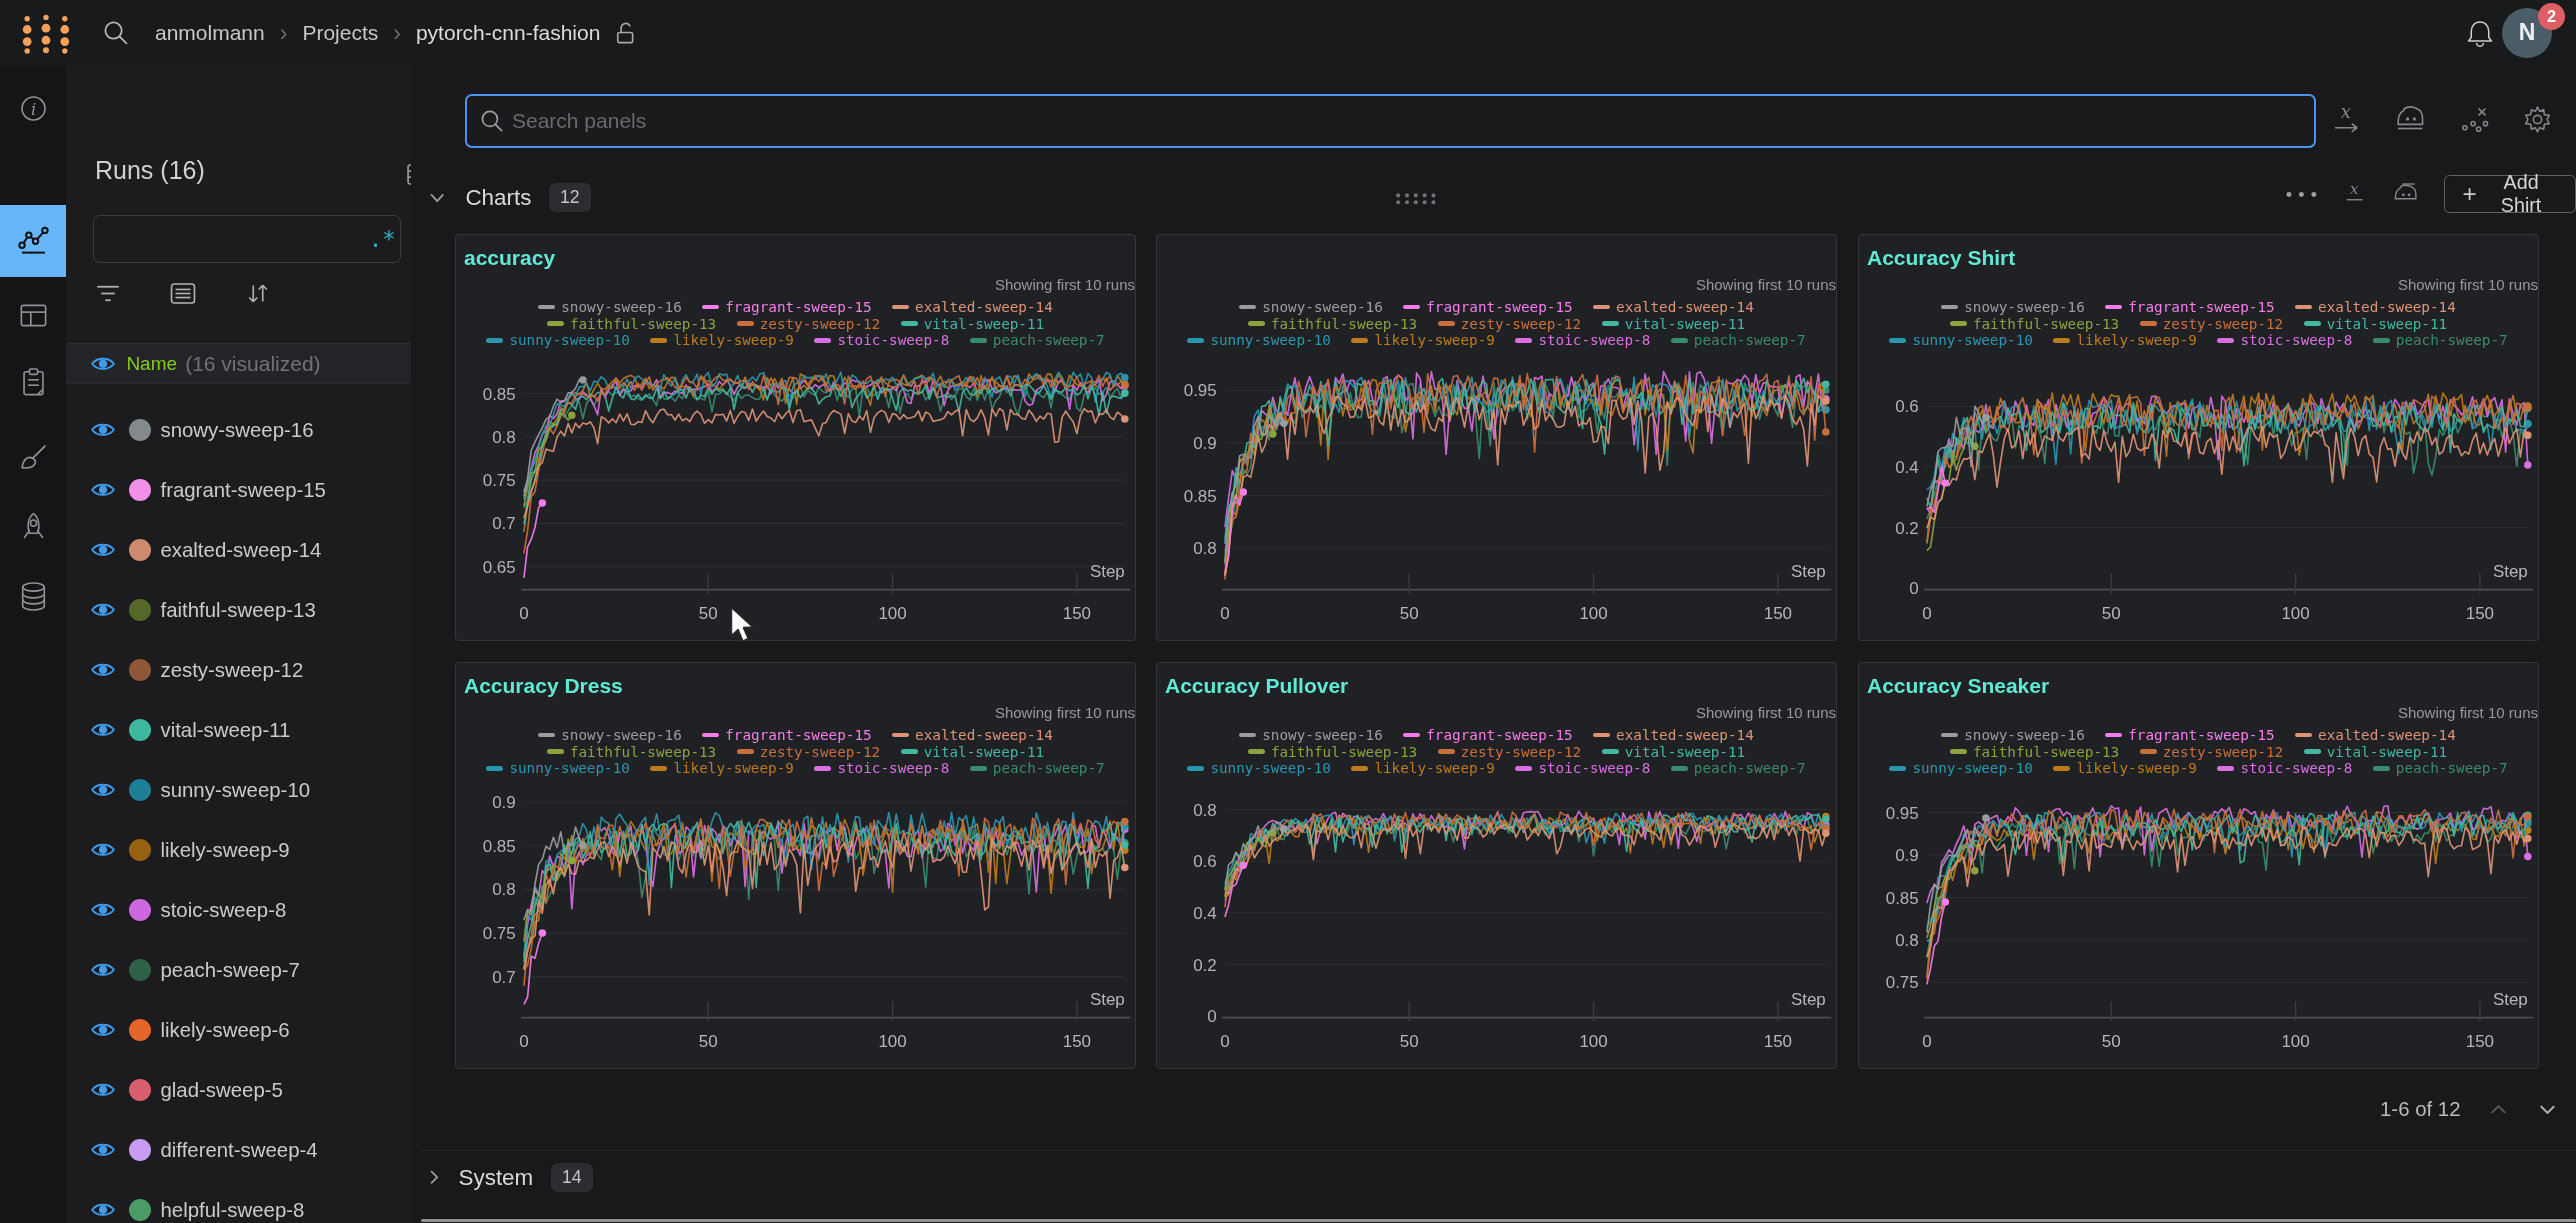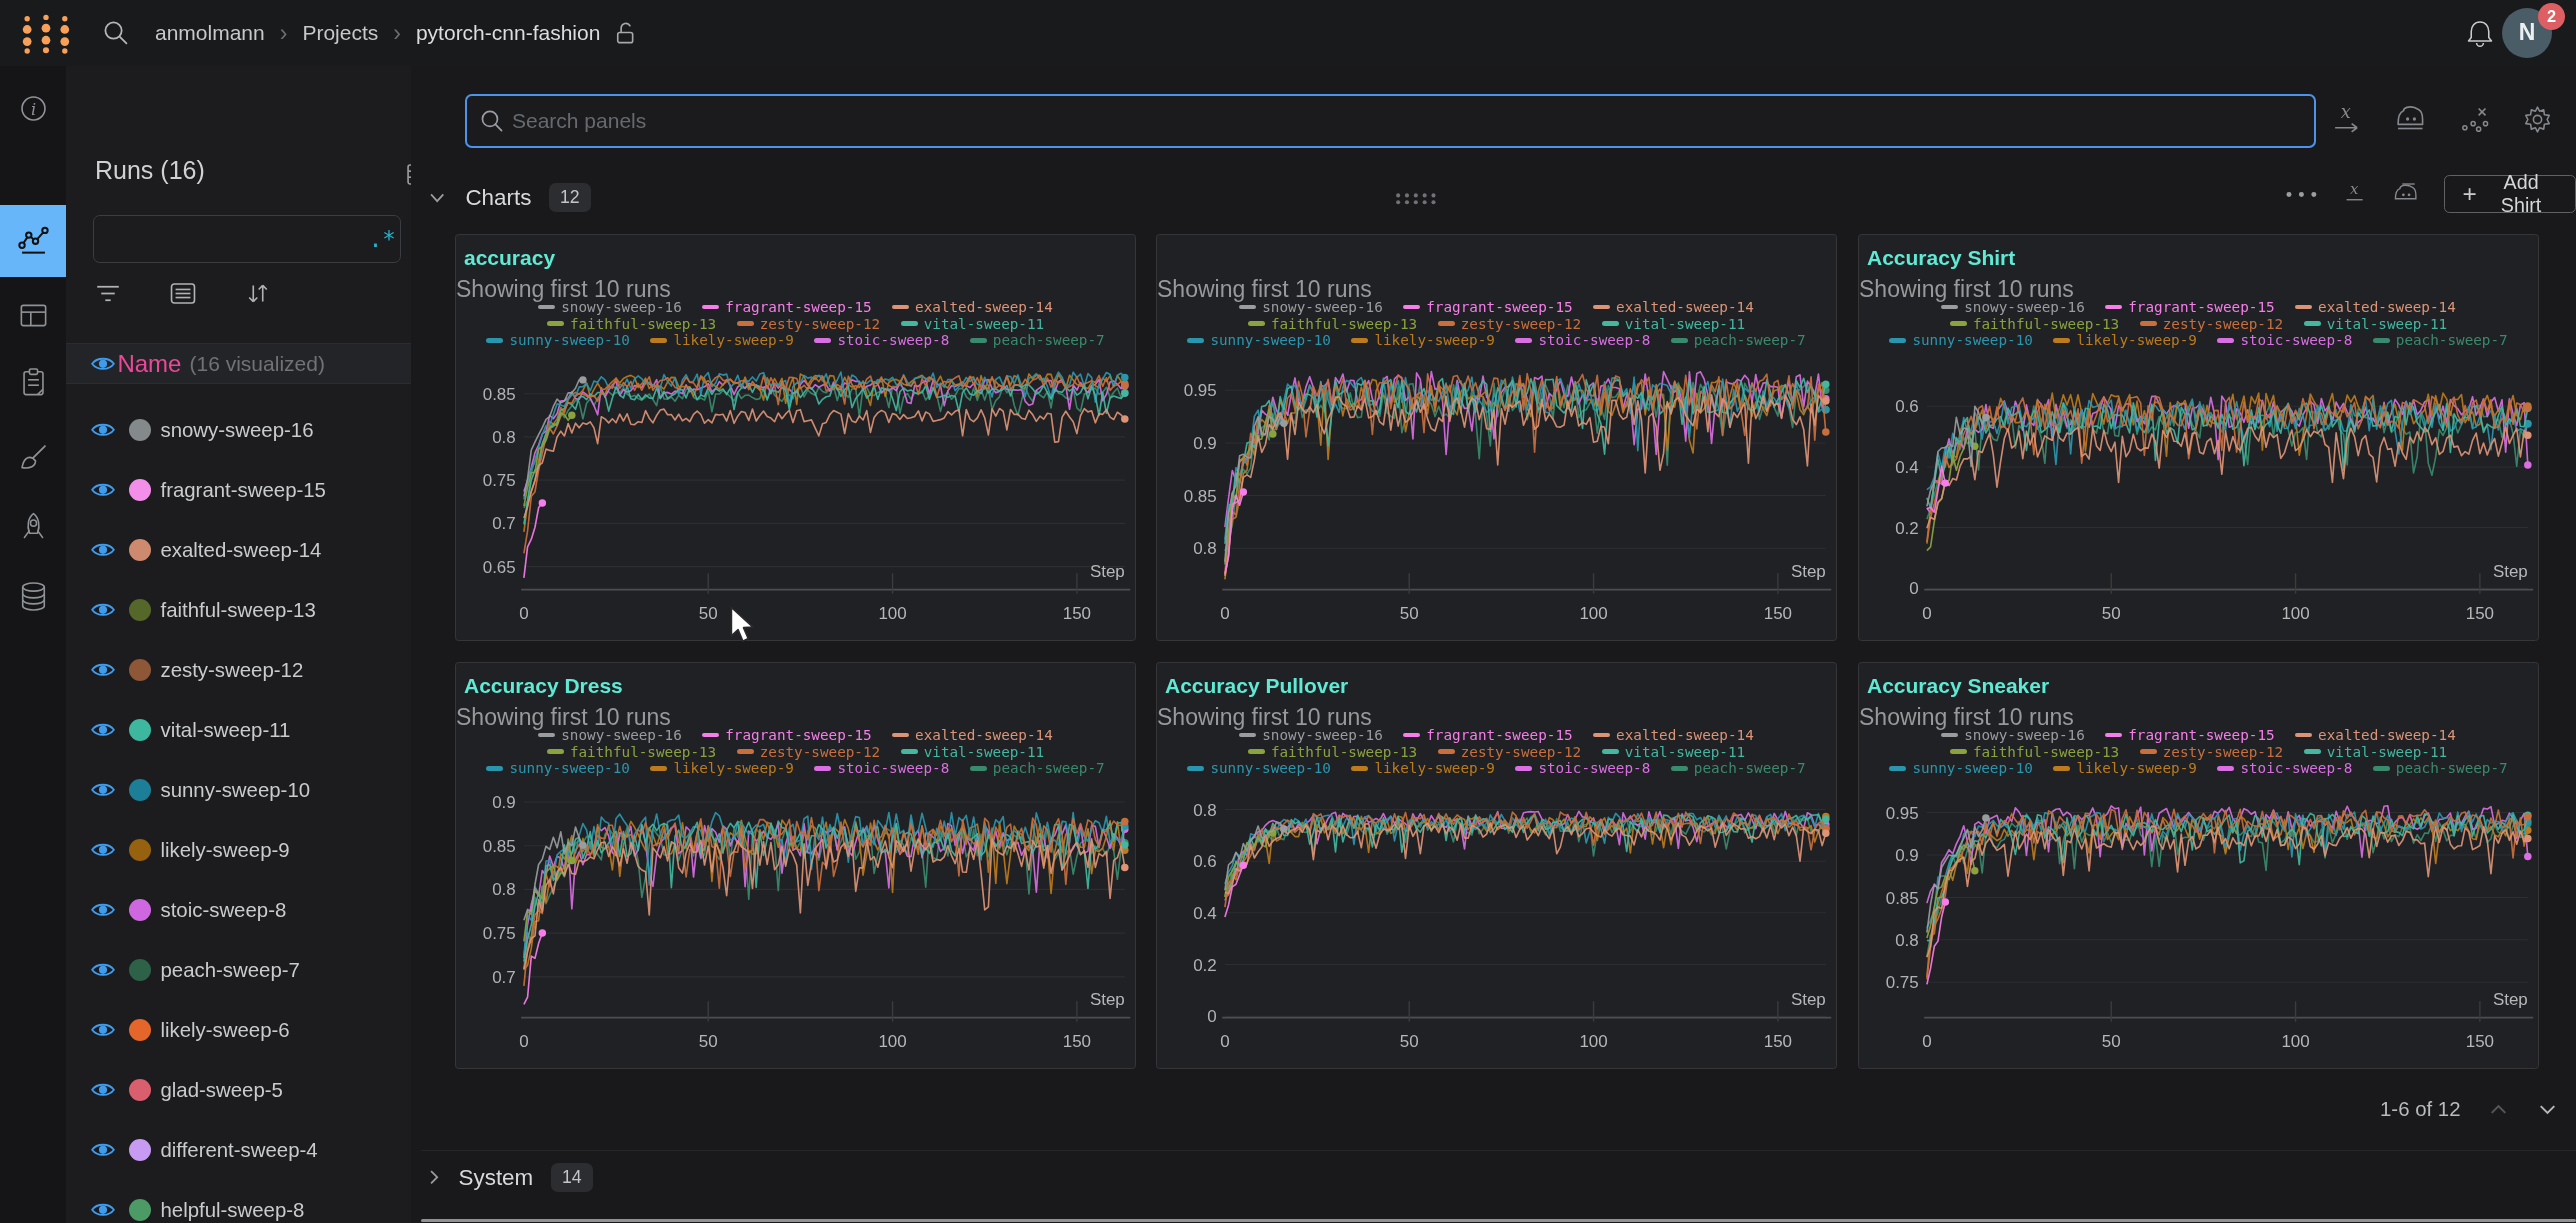--- a/index.html
+++ b/index.html
@@ -26,21 +26,21 @@
   
   #sidebar{left:66px;top:66px;width:345px;height:1158px;background:#1c1c1e;border-right:0.7px solid #2b2b2d;overflow:hidden;}
   #runs-title{left:29px;top:90px;font-size:25px;color:#cfd1d3;}
   #runs-table-ic{left:339px;top:95px;color:#9a9da0;}
   #run-search-box{left:27px;top:149px;width:306px;height:46px;border:1.4px solid #3c3d40;border-radius:6.8px;display:flex;align-items:center;}
   #run-search-input{background:transparent;border:none;outline:none;flex:1;color:#d5d5d5;font-size:19.7px;padding:0 5.4px;}
   #regex-ic{color:#27b3cd;font-family:"DejaVu Sans Mono",monospace;font-size:22.4px;padding-right:12.2px;}
   #side-tools{left:27px;top:214px;width:285px;display:flex;gap:45px;color:#b0b3b5;}
   #name-row{left:0;top:277px;width:345px;height:39px;background:#232428;border-top:0.7px solid #2b2c2f;border-bottom:0.7px solid #2b2c2f;
             display:flex;align-items:center;}
-  #name-row .lbl{font-size:24px;color:#ec4899;margin-left:1px;}
+  #name-row .lbl{font-size:19px;color:#84cc16;margin-left:10px;}
   #name-row .sub{font-size:21px;color:#6f7276;margin-left:8.1px;}
   #run-list{left:0;top:334px;width:345px;}
   .run-row{height:60px;display:flex;align-items:center;}
   .run-row .dot{width:22.4px;height:22.4px;border-radius:50%;margin-left:12.2px;flex:none;}
   .run-row .nm{font-size:20.4px;color:#c9cbcd;margin-left:9.5px;white-space:nowrap;}
   .eye{margin-left:24.4px;flex:none;}
 
   
   #main{left:411px;top:66px;width:2165px;height:1158px;background:#19191b;}
   #panel-search{left:54px;top:28px;width:1847px;height:50px;border:2px solid #4b93ec;border-radius:6.8px;
@@ -57,21 +57,21 @@
   .sec-badge{background:#2c2d30;border-radius:6.8px;color:#c3c5c8;font-size:17.7px;padding:4.1px 11px;}
   #drag-dots{left:983px;top:126px;}
   #charts-actions{left:1873px;top:109px;display:flex;align-items:center;gap:23px;}
   #add-panel-btn{border:1.4px solid #5f6164;border-radius:5.4px;height:38px;padding:0 17.7px;display:flex;align-items:center;gap:8.1px;
                  color:#d4d6d8;font-size:19.7px;background:transparent;}
   #add-panel-btn .plus{font-size:24.4px;font-weight:300;color:#c9cbcd;}
 
   #charts-grid{left:44px;top:168px;width:2091px;}
   .chart-panel{position:absolute;width:679px;height:405px;background:#202124;border:0.7px solid #363638;border-radius:3.4px;}
   .ch-title{position:absolute;left:8px;top:11px;width:100%;text-align:left;font-size:21px;font-weight:600;color:#5eead4;}
-  .ch-sub{position:absolute;left:0;top:41px;width:100%;text-align:left;font-size:23px;color:#97999b;}
+  .ch-sub{position:absolute;left:0;top:41px;width:100%;text-align:right;font-size:15px;color:#97999b;}
   .ch-legend{position:absolute;left:0;top:64px;width:100%;display:flex;flex-direction:column;align-items:center;gap:0.7px;}
   .lg-row{display:flex;gap:20.4px;white-space:nowrap;}
   .lg-it{display:flex;align-items:center;gap:6.1px;font-family:"DejaVu Sans Mono",monospace;font-size:14.3px;}
   .lg-it i{display:block;width:17px;height:4.8px;border-radius:2.7px;}
   .plot{position:absolute;left:0;top:0;}
   .plot text{font-family:"Liberation Sans",sans-serif;}
 
   #grid-pagination{left:1969px;top:1032px;display:flex;align-items:center;gap:26px;color:#b9bbbd;font-size:20.4px;}
   #system-divider{left:10.2px;top:1084px;width:2155px;height:0.7px;background:#262628;}
   #hscroll{left:10.2px;top:1153px;width:2155px;height:3.4px;background:#8f9193;border-radius:2px;}

